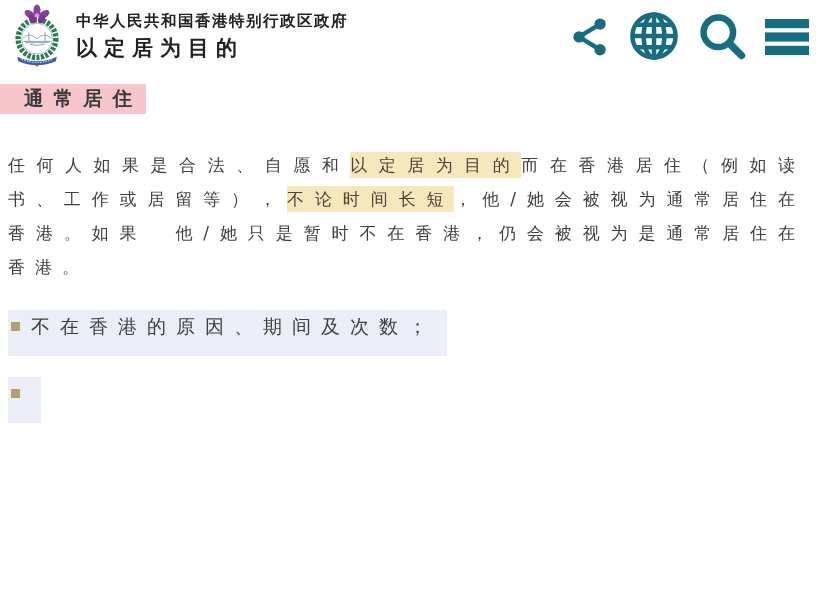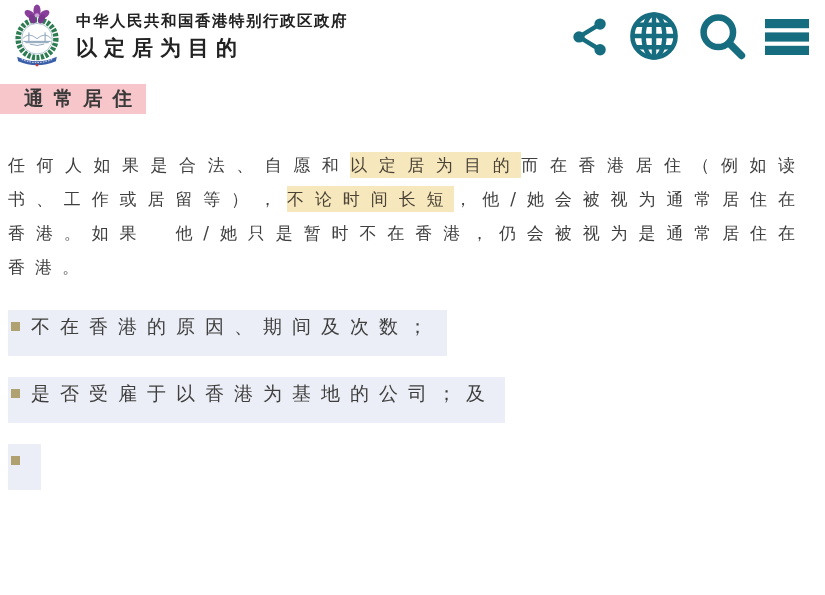--- a/index.html
+++ b/index.html
@@ -190,20 +190,17 @@
   </div>
 
   <p class="body-para"><span>任何人如果是合法、自愿和</span><mark class="hl-yellow">以定居为目的</mark><span>而在香港居住（例如读书、工作或居留等），</span><mark class="hl-yellow">不论时间长短</mark><span>，他/她会被视为通常居住在香港。如果　他/她只是暂时不在香港，仍会被视为是通常居住在香港。</span></p>
 
 
   <ul class="bullet-list">
     <li>
       <span class="li-bg"><span class="bullet-marker"></span><span>不在香港的原因、期间及次数；</span></span>
     </li>
     <li>
-      <span class="li-bg"><span class="bullet-marker"></span><span>是否受雇于以香港为基地的公司；及</span></span>
-    </li>
-    <li>
       <span class="li-bg"><span class="bullet-marker"></span></span>
     </li>
   </ul>
 
 </div>
 
 </body></html>

